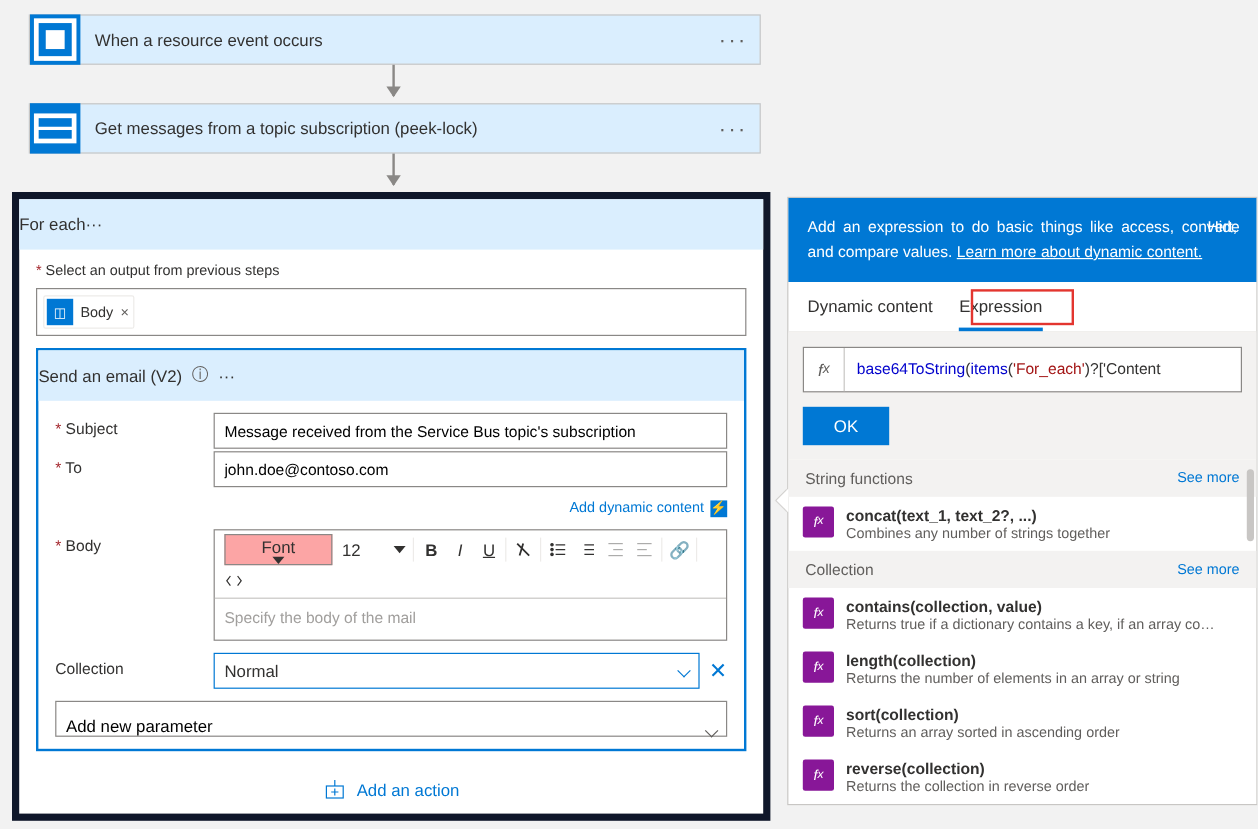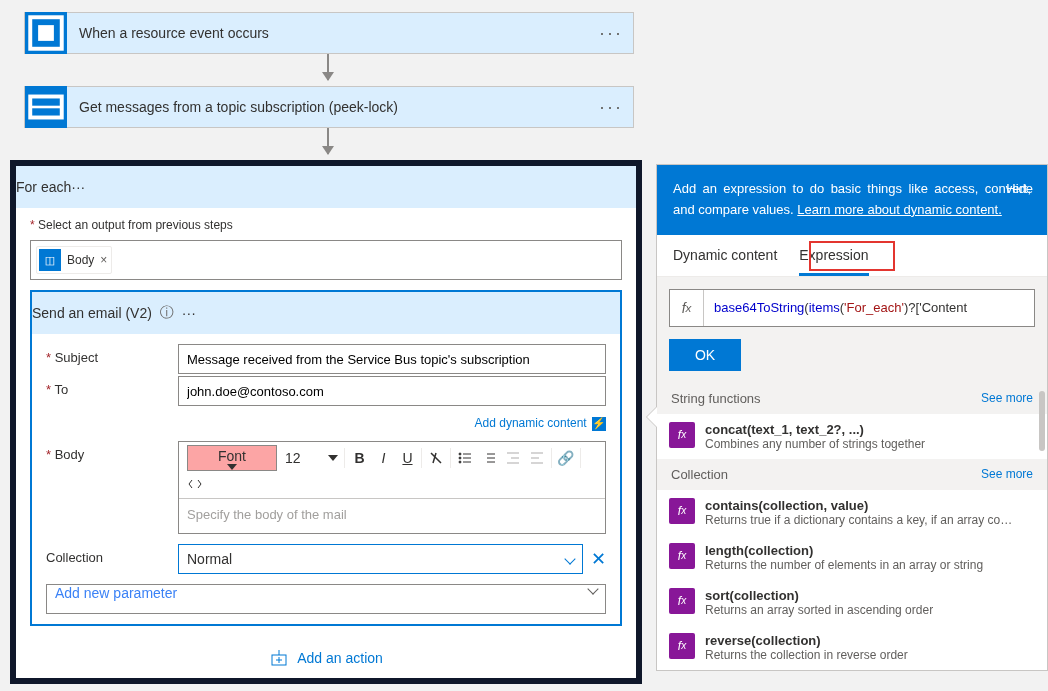--- a/index.html
+++ b/index.html
@@ -45,21 +45,21 @@
   .rte-toolbar .grp { display: flex; align-items: center; padding: 0 4px; height: 28px; }
   .rte-toolbar .sep { width: 1px; height: 20px; background: #edebe9; margin: 0 2px; }
   .font-sel { border: 1px solid #8a8886; height: 26px; padding: 2px 4px; display: flex; align-items: center; width: 90px; justify-content: space-between; background: #fca5a5; flex-direction: column; }
   .size-sel { border: none; padding: 2px 2px; display: flex; align-items: center; gap: 12px; }
   .btn-ic { width: 24px; height: 24px; display: inline-flex; align-items: center; justify-content: center; cursor: pointer; }
   .btn-ic svg { width: 16px; height: 16px; }
   .rte-area { padding: 8px; color: #a19f9d; font-size: 13px; min-height: 34px; }
 
   .select-input { width: 100%; border: 1px solid #0078d4; height: 30px; display: flex; align-items: center; padding: 0 8px; justify-content: space-between; color: #323130; }
   .close-x { color: #0078d4; font-size: 18px; margin-left: 8px; cursor: pointer; }
-  .param-select { border: 1px solid #8a8886; height: 30px; display: flex; align-items: flex-start; padding: 0 8px; justify-content: space-between; color: #3b82f6; margin-top: 6px; }
+  .param-select { border: 1px solid #8a8886; height: 30px; display: flex; align-items: flex-end; padding: 0 8px; justify-content: space-between; color: #000000; margin-top: 6px; }
   .conn-row { font-size: 12px; color: #a19f9d; margin-top: 14px; }
   .conn-row a { color: #0078d4; text-decoration: none; }
 
   .add-action { text-align: center; margin-top: 22px; color: #0078d4; font-size: 14px; display: flex; align-items: center; justify-content: center; gap: 8px; }
 
   
   .panel { position: absolute; right: 0; top: 164px; width: 392px; background: #fff; border: 1px solid #c8c6c4; }
   .panel-top { background: #0078d4; color: #fff; padding: 14px 16px; font-size: 13px; line-height: 1.6; text-align: justify; position: relative; }
   .panel-top a { color: #fff; text-decoration: underline; }
   .hide-btn { position: absolute; right: 14px; top: 14px; cursor: pointer; font-size: 13px; }

